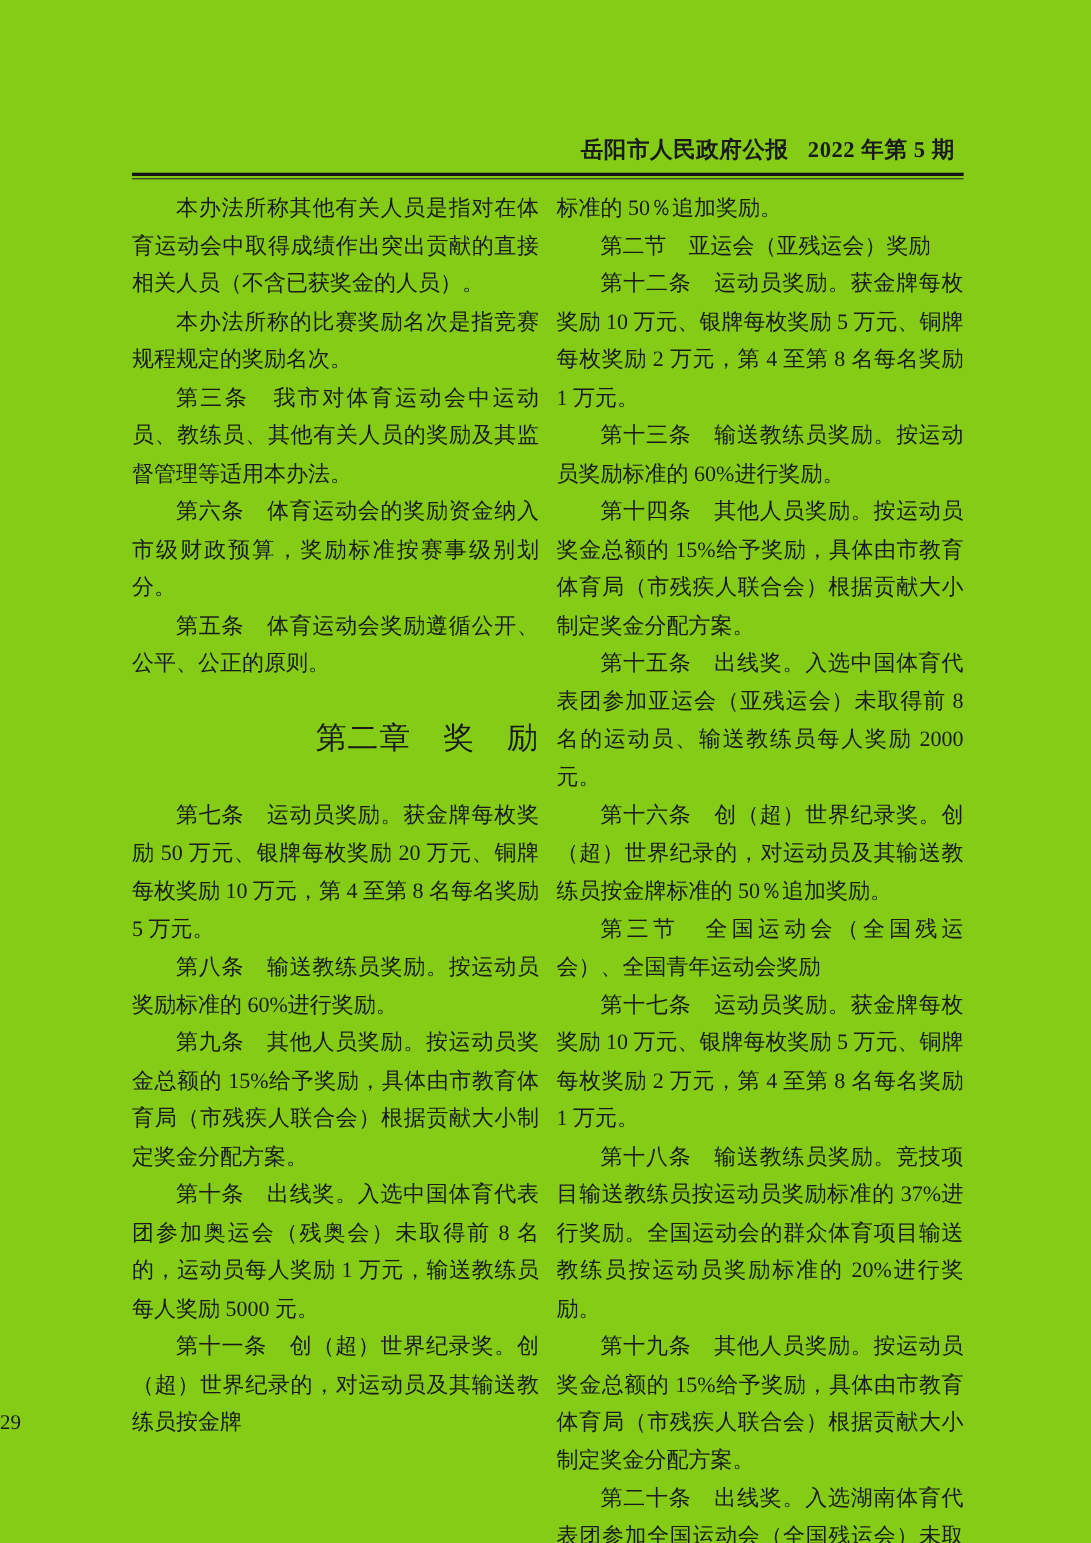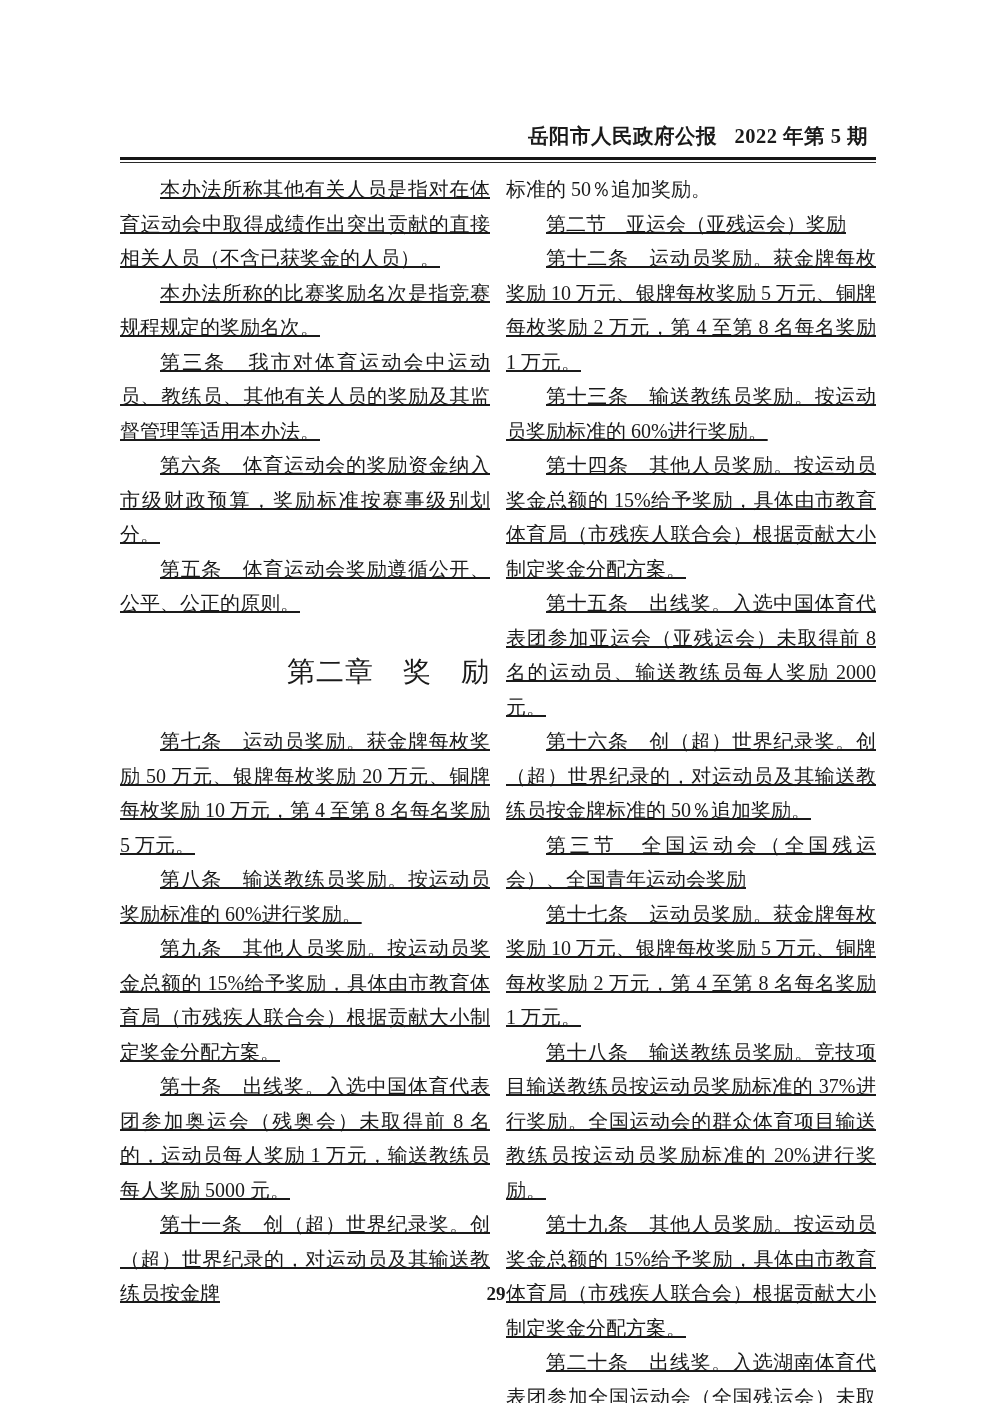--- a/index.html
+++ b/index.html
@@ -5,21 +5,21 @@
   html, body {
     margin: 0;
     padding: 0;
     background: #e8e8e8;
   }
   .page {
     position: relative;
     width: 992px;
     height: 1403px;
     margin: 0 auto;
-    background: #ffffff;
+    background: #84cc16;
     color: #1a1a1a;
     font-family: "Liberation Serif", "DejaVu Serif", serif;
     overflow: hidden;
     box-sizing: border-box;
     padding: 0 116px 0 120px;
   }
   .header {
     padding-top: 122px;
   }
   .header-line {
@@ -48,42 +48,40 @@
     width: 370px;
     font-size: 20px;
     line-height: 34.5px;
     text-align: justify;
   }
   .col p {
     margin: 0;
   }
   .p-indent {
     text-indent: 2em;
-    text-decoration: underline;
   }
   .p-cont {
     text-indent: 0;
   }
   .chapter {
     font-size: 28px;
     font-weight: normal;
     text-align: right;
     text-indent: 0;
     margin: 0;
     padding: 34px 0 35px 0;
     letter-spacing: 1px;
   }
   .page-number {
     position: absolute;
     left: 0;
     right: 0;
     top: 1283px;
-    text-align: center;
+    text-align: left;
     font-size: 19px;
-    font-weight: bold;
   }
 </style>
 </head>
 <body>
 
 <div class="page">
 
   <header class="header">
     <div class="header-line">
       <span>岳阳市人民政府公报</span><span class="header-issue">2022 年第 5 期</span>

